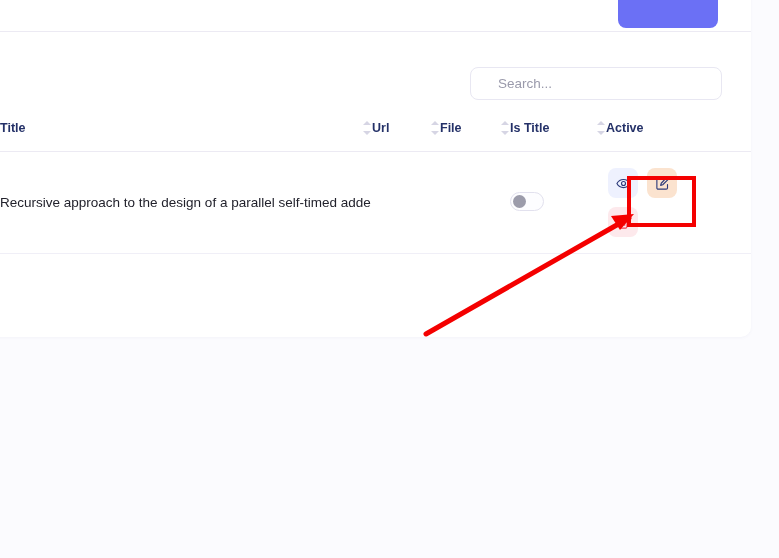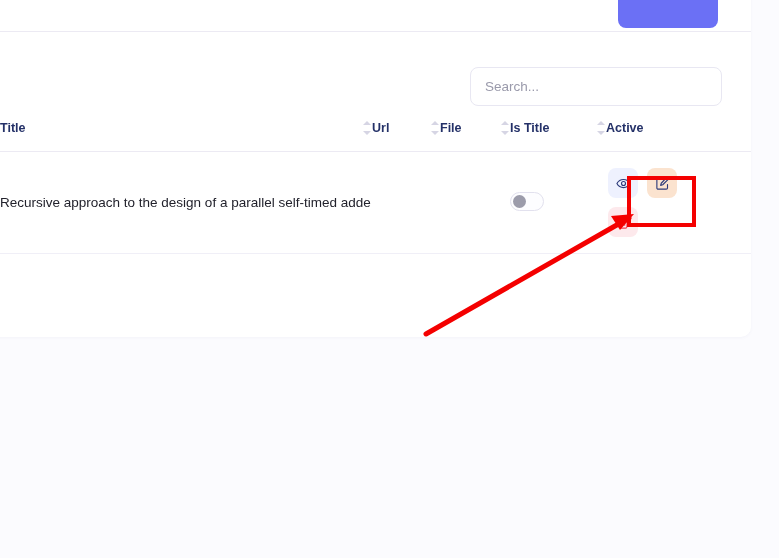--- a/index.html
+++ b/index.html
@@ -64,26 +64,26 @@
     top: 93px;
     width: 761px;
     height: 72px;
     box-sizing: border-box;
   }
   .search-input {
     position: absolute;
     right: 29px;
     top: 34px;
     width: 252px;
-    height: 39px;
+    height: 33px;
     box-sizing: border-box;
     border: 1px solid #e8e7f2;
     border-radius: 8px;
     background: #ffffff;
-    padding: 0 14px;
+    padding: 0 27px;
     font-size: 13.5px;
     color: #3b3b4f;
     font-family: "Liberation Sans", sans-serif;
     outline: none;
   }
   .search-input::placeholder {
     color: #9a9aab;
   }
 
   

